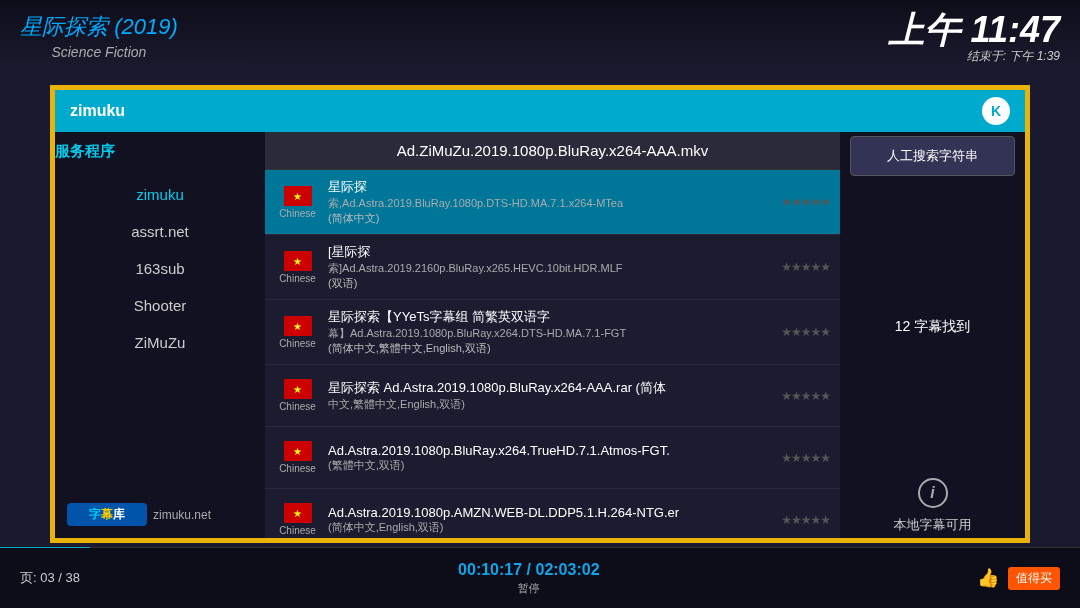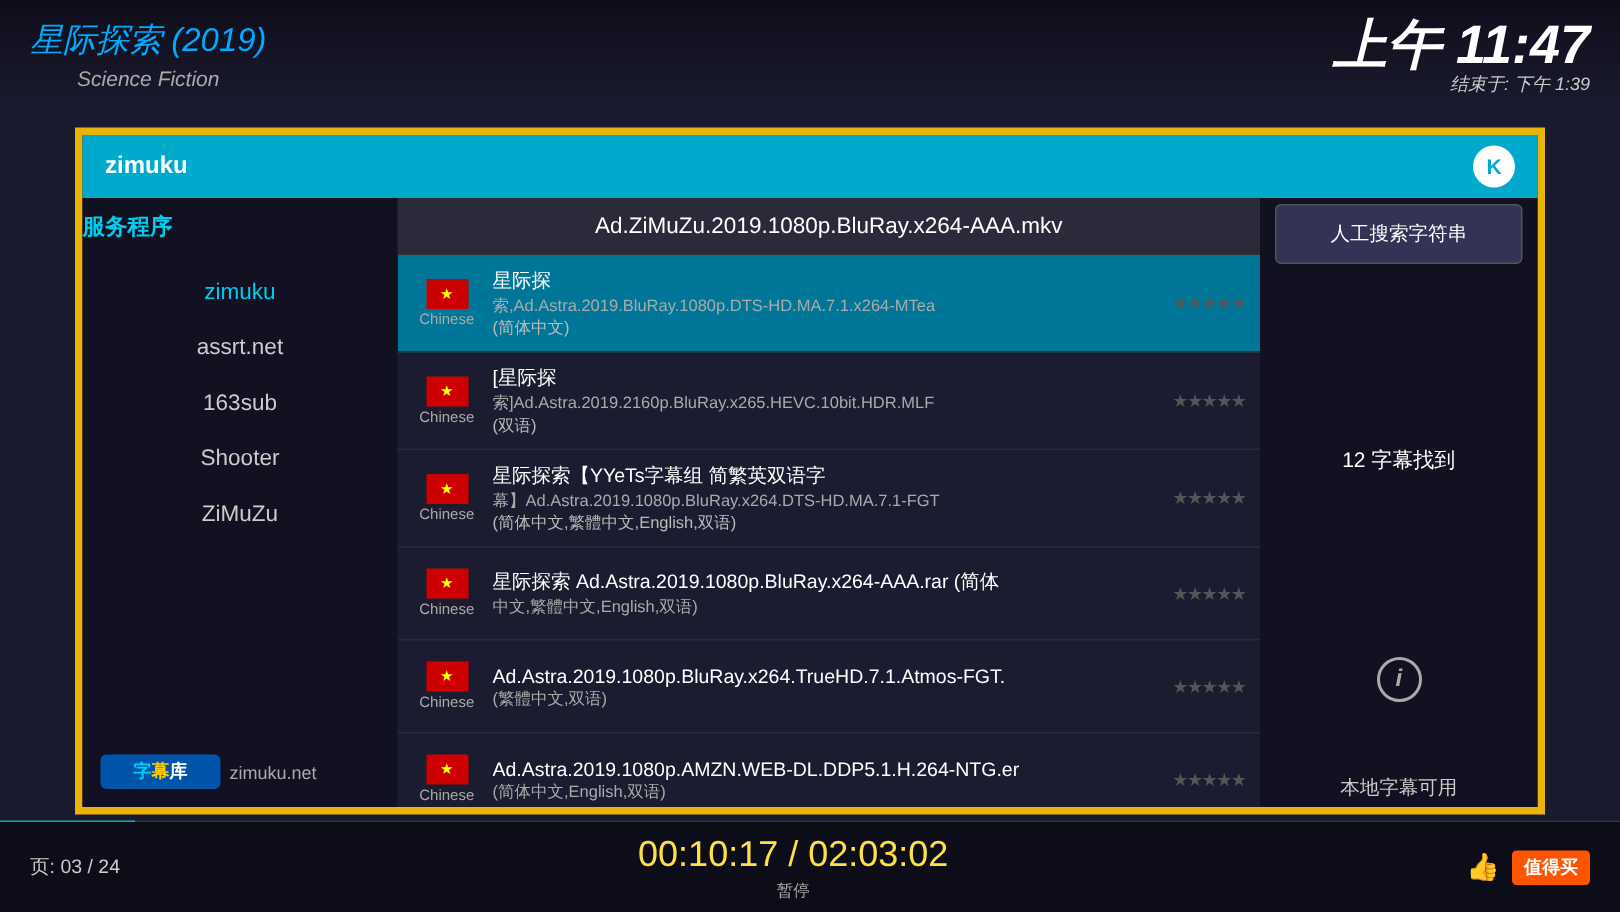--- a/index.html
+++ b/index.html
@@ -255,52 +255,51 @@
       justify-content: center;
       color: #aaa;
       font-style: italic;
       font-size: 16px;
       font-weight: bold;
     }
     .local-text {
       font-size: 13px;
       color: #ccc;
       text-align: left;
-      margin-top: 40px;
     }
 
     
     .bottom-bar {
       position: absolute;
       bottom: 0; left: 0; right: 0;
       height: 60px;
       background: #0d0d1a;
       display: flex;
       align-items: center;
       justify-content: space-between;
       padding: 0 20px;
     }
     .bottom-left { font-size: 13px; color: #ccc; }
     .bottom-center { text-align: center; }
-    .playback-time { font-size: 24px; color: #fde047; font-weight: normal; }
+    .playback-time { font-size: 16px; color: #0ea5e9; font-weight: bold; }
     .paused-label { font-size: 11px; color: #aaa; margin-top: 2px; }
     .bottom-right {
       display: flex;
       align-items: center;
       gap: 8px;
       font-size: 13px;
       color: #ffcc00;
     }
     .brand-badge {
       background: #ff5500;
       color: #fff;
       padding: 3px 8px;
       border-radius: 3px;
       font-size: 12px;
-      font-weight: bold;
+      font-weight: normal;
     }
 
     
     .progress-bar-container {
       position: absolute;
       bottom: 57px;
       left: 0; right: 0;
       height: 4px;
       background: #333;
     }
@@ -447,21 +446,21 @@
 
 <div class="progress-bar-container">
   <div class="progress-bar-fill"></div>
 </div>
 
 <div class="bottom-bar">
   <div class="bottom-left">
     <span>页:</span>
     <span>03</span>
     <span> / </span>
-    <span>24</span>
+    <span>38</span>
   </div>
   <div class="bottom-center">
     <div class="playback-time">00:10:17 / 02:03:02</div>
     <div class="paused-label">暂停</div>
   </div>
   <div class="bottom-right">
     <span style="font-size:18px;">👍</span>
     <span class="brand-badge">值得买</span>
   </div>
 </div>

